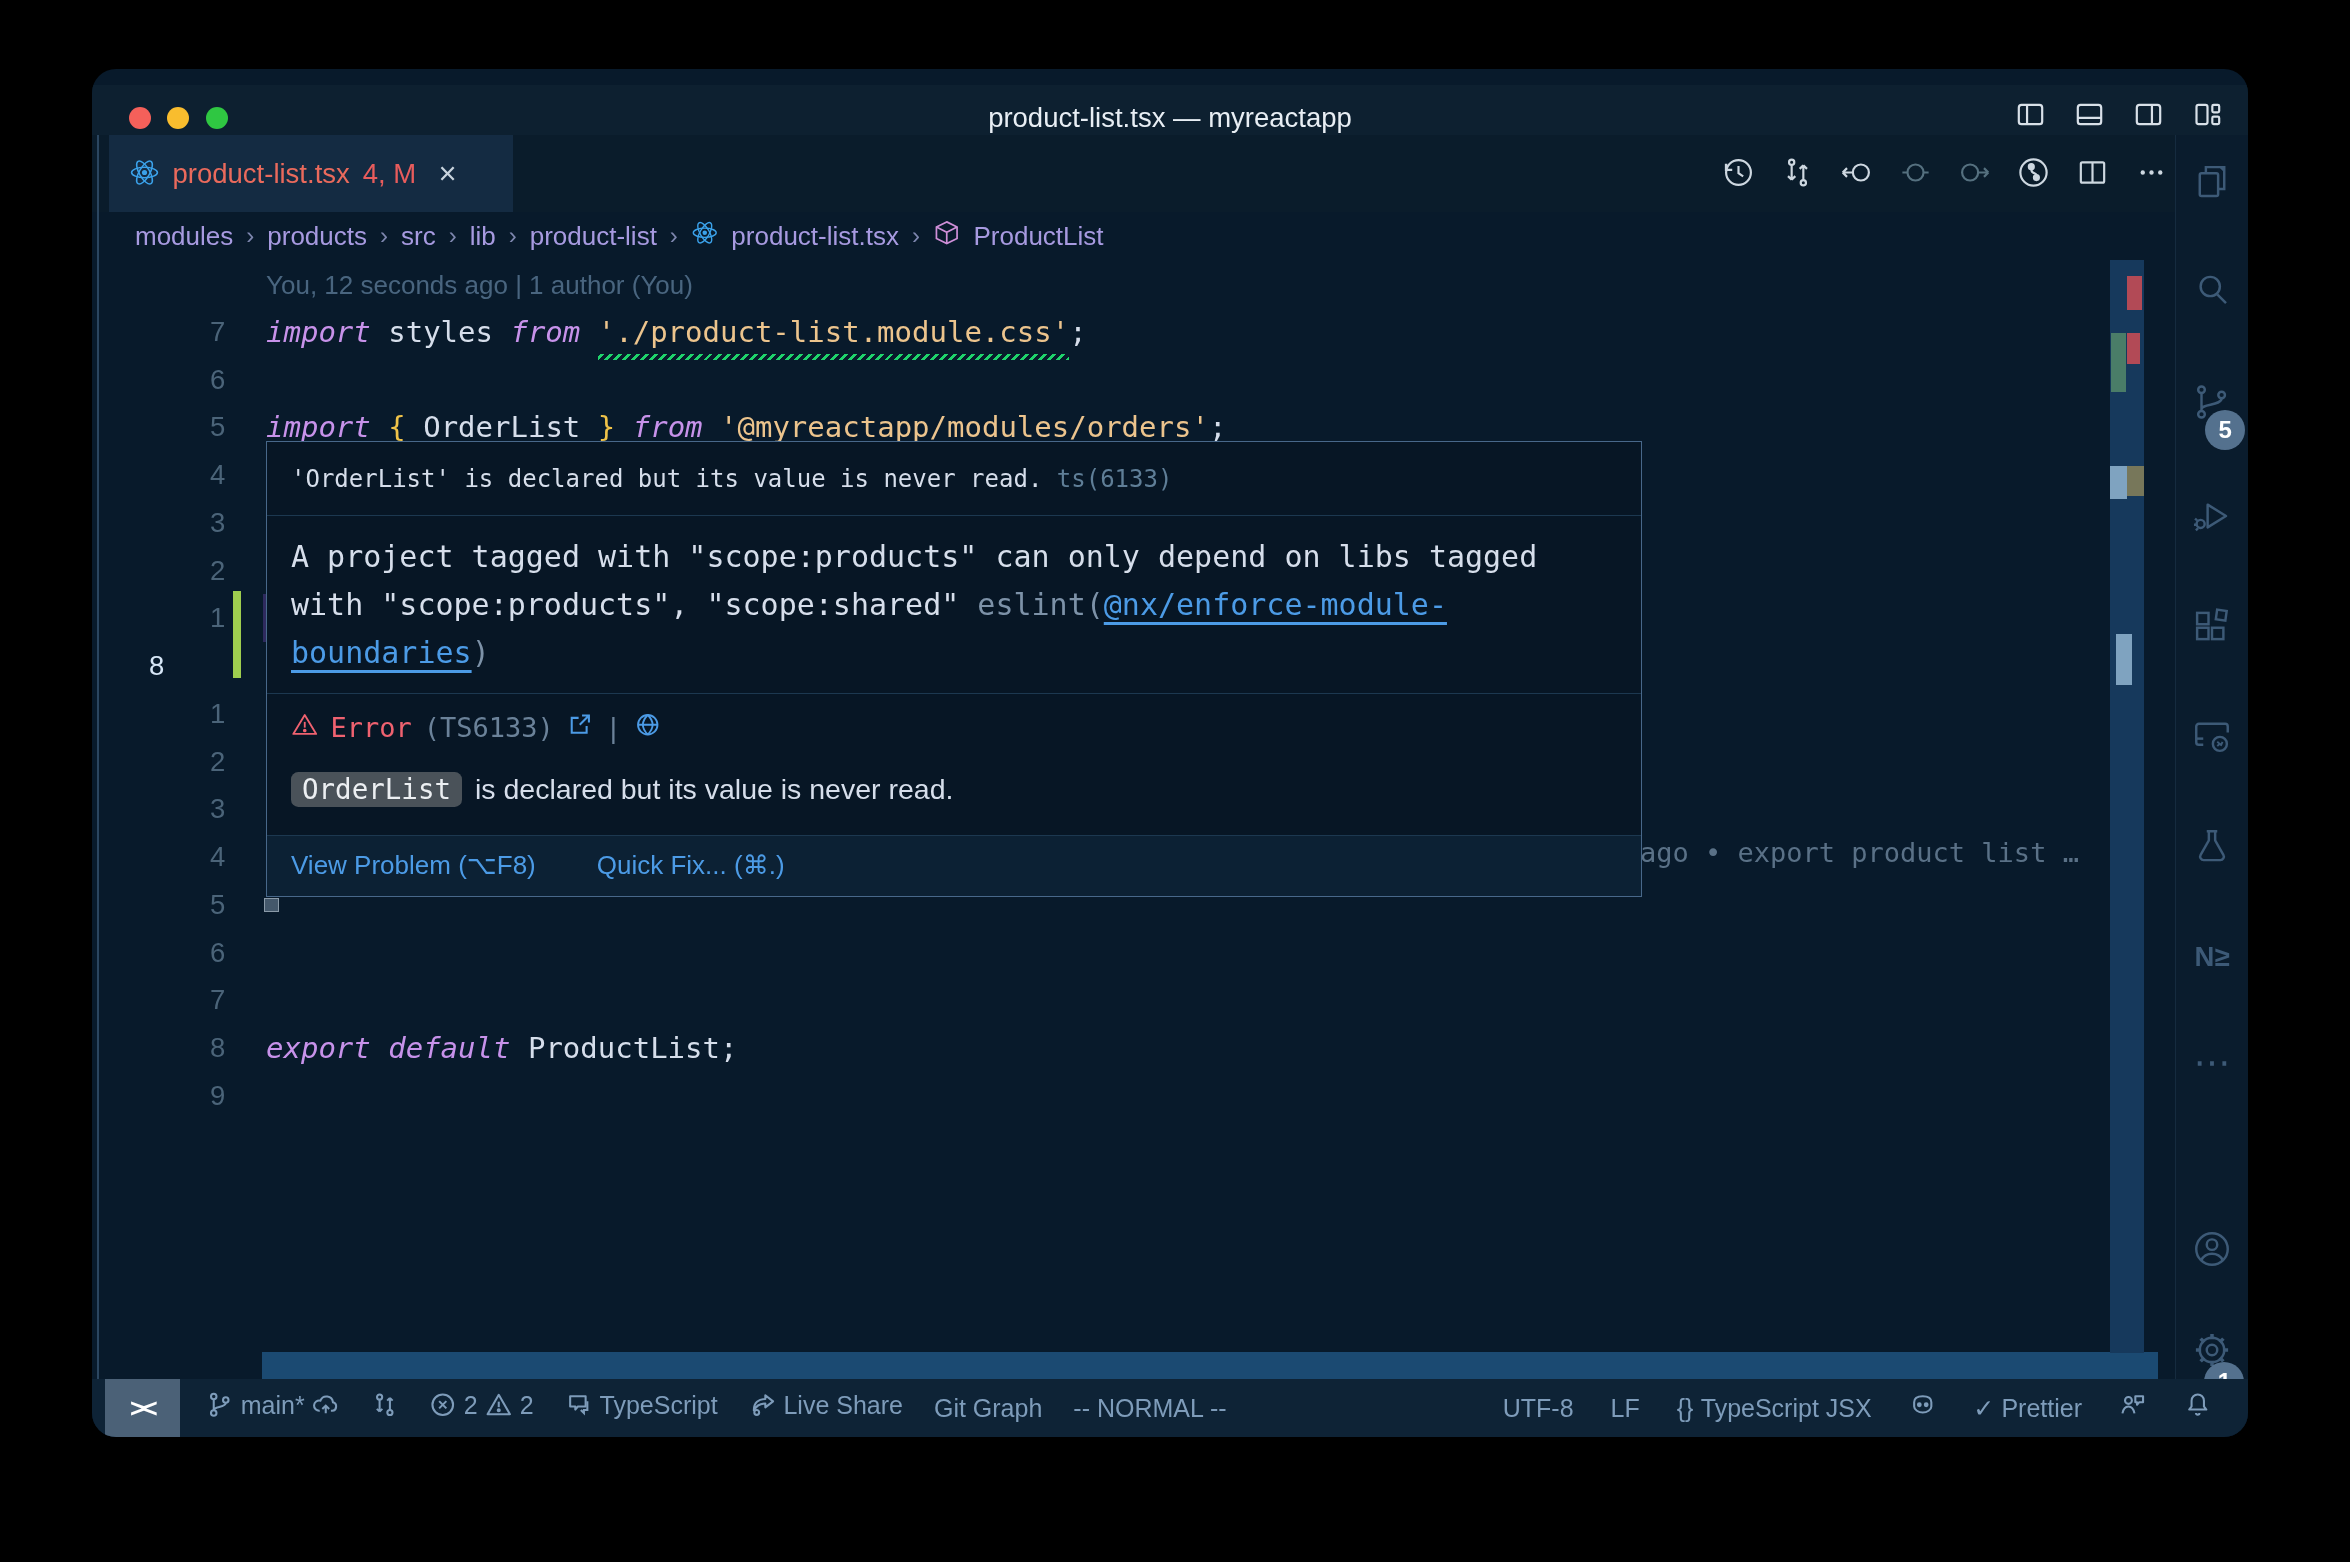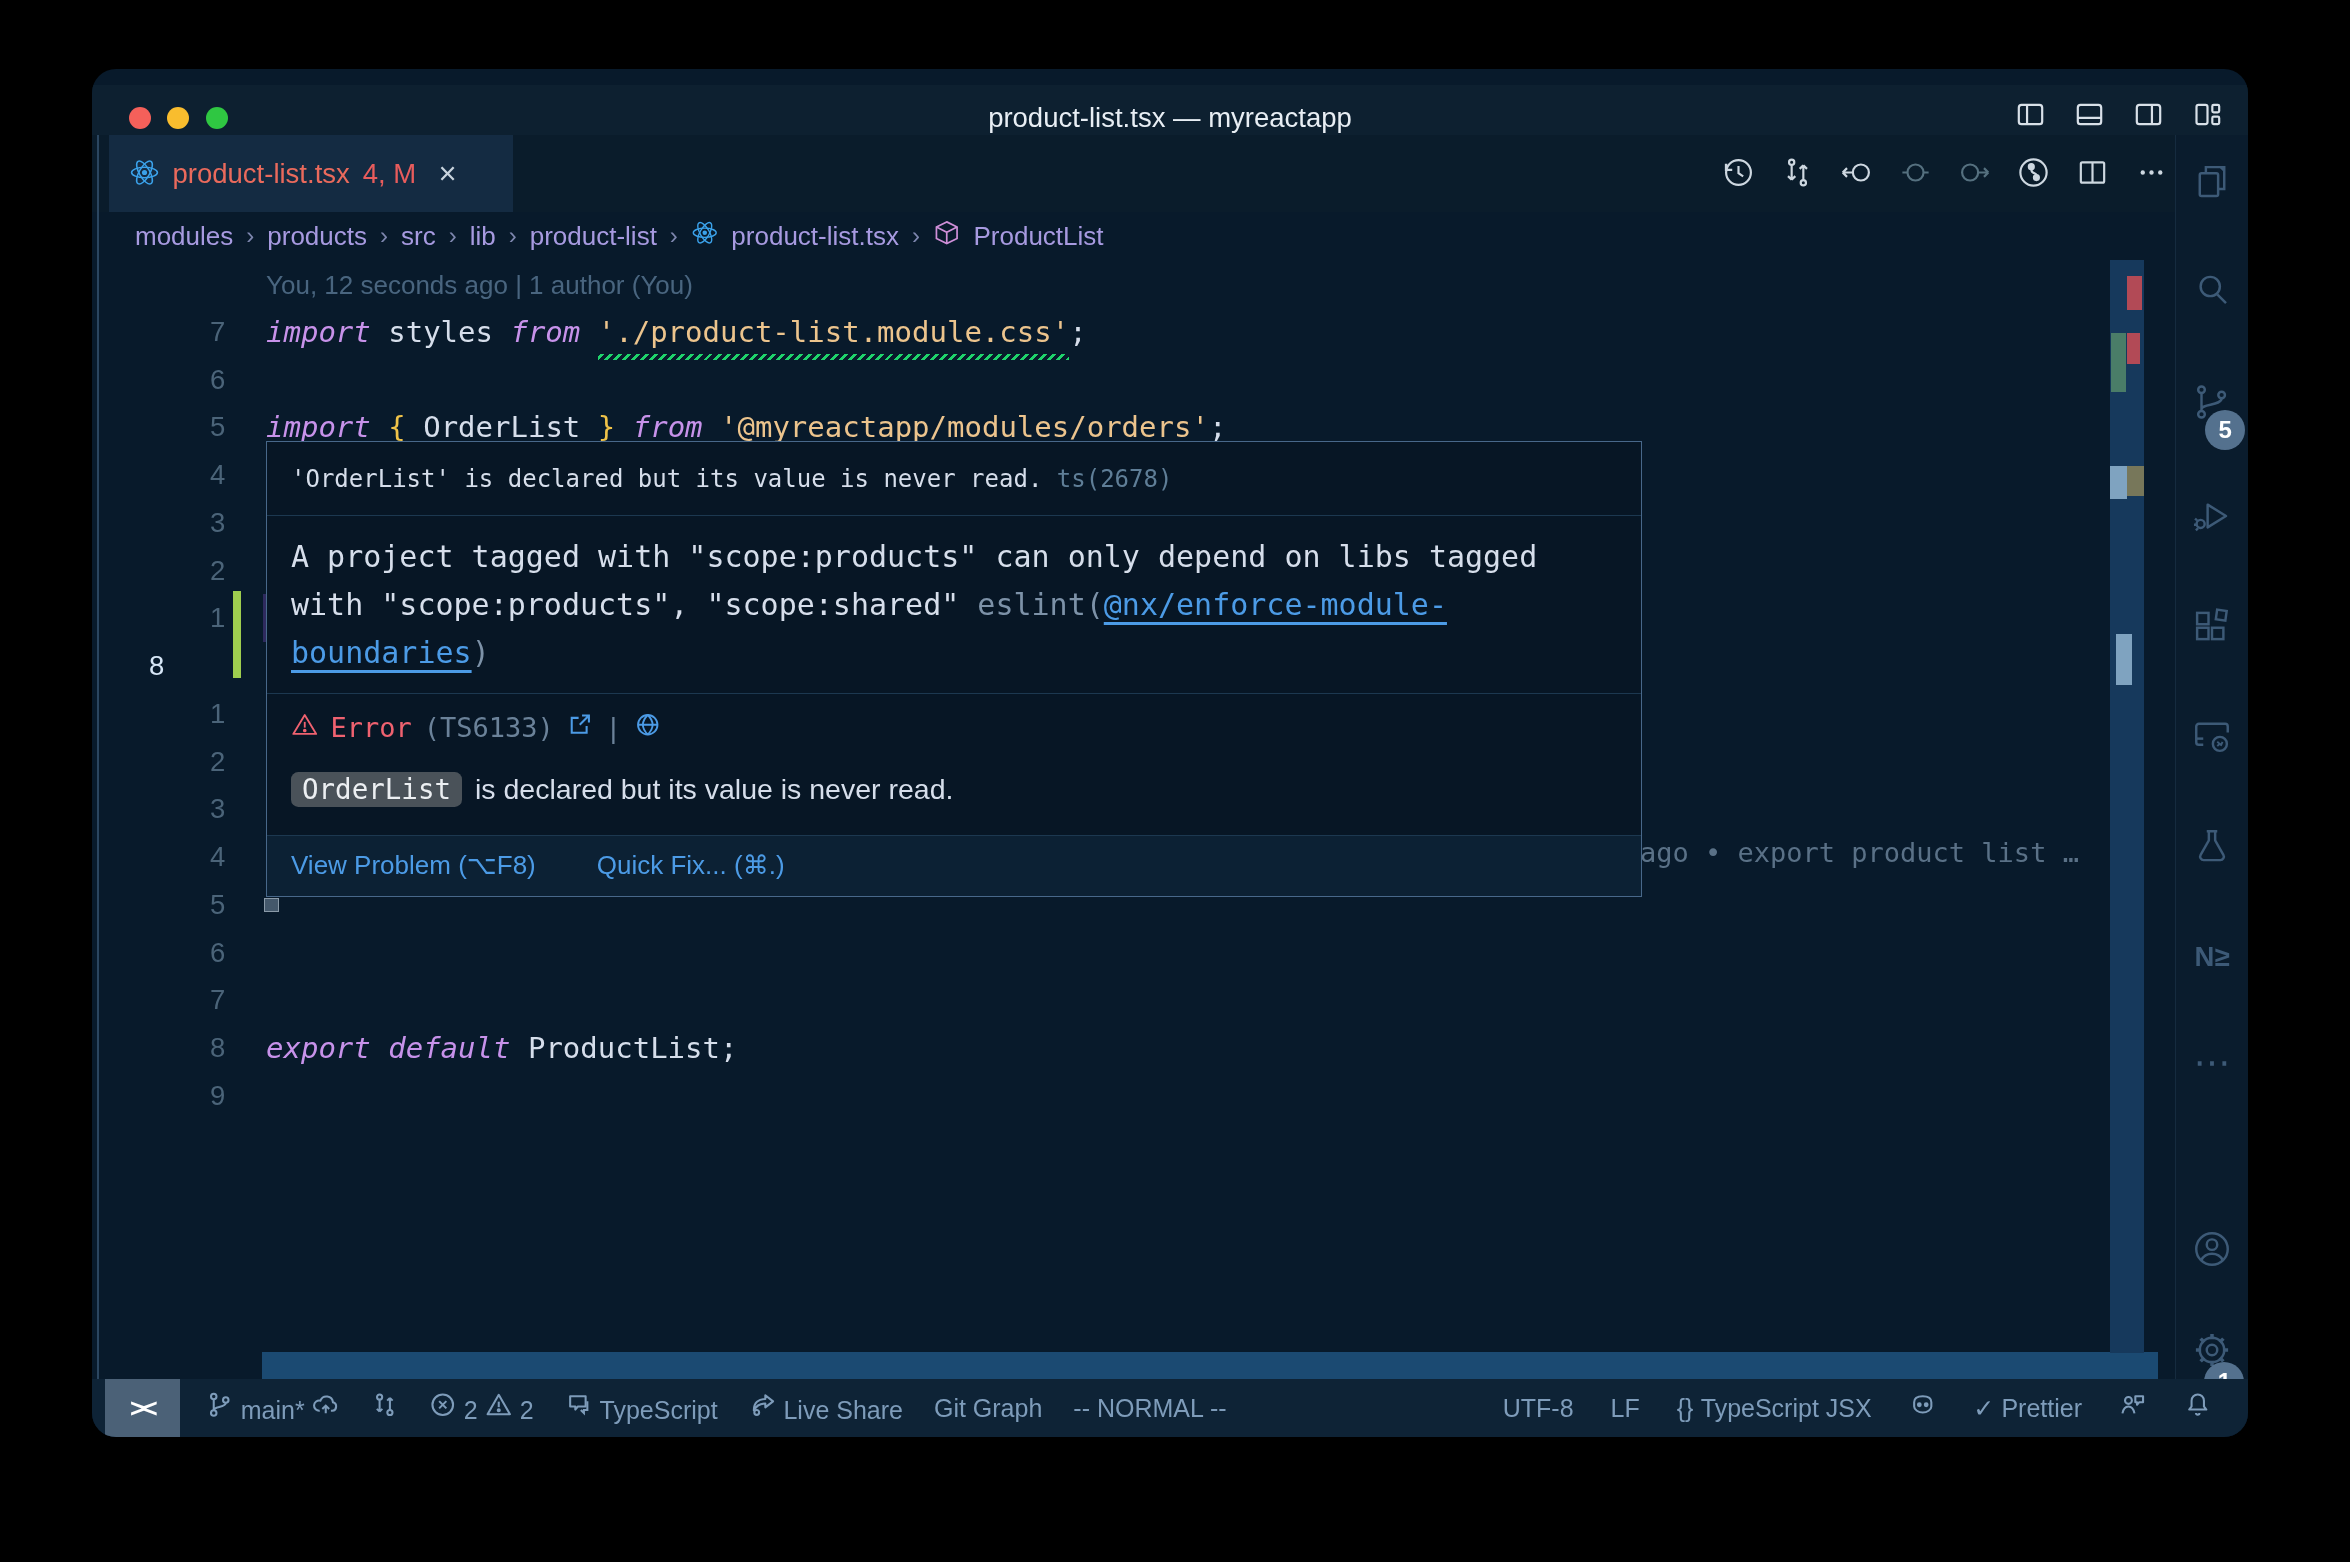--- a/index.html
+++ b/index.html
@@ -77,21 +77,21 @@
   #tt-footer{background:#0c2134;padding:14.7px 24px;display:flex;gap:61px;font-size:26px;}
   #tt-footer a{color:#4c9be6;text-decoration:none;}
   #tt-resize{position:absolute;left:-2.8px;bottom:-16.5px;width:14.7px;height:14.7px;background:#44586b;
     border:1.8px solid #8a9aa8;box-sizing:border-box;}
   
   #statusbar{position:absolute;left:0;right:0;bottom:0;height:58px;background:#0e2336;
     display:flex;align-items:center;color:#7e9cba;font-size:25px;z-index:6;}
   #remote{width:75px;height:58px;background:#4b6177;color:#fff;display:flex;align-items:center;
     justify-content:center;font-size:26px;letter-spacing:-2.8px;margin-left:13px;margin-right:26px;
     font-weight:600;}
-  .sb-item{display:flex;align-items:flex-end;gap:7.3px;margin-right:31px;white-space:nowrap;}
+  .sb-item{display:flex;align-items:flex-start;gap:7.3px;margin-right:31px;white-space:nowrap;}
   .sb-item svg{width:27.5px;height:27.5px;}
   #sb-right{margin-left:auto;display:flex;align-items:center;}
   #sb-right .sb-item{margin-right:0;margin-left:37px;}
   #sb-right{padding-right:37px;}
   
   #activitybar{position:absolute;right:0;top:66px;width:72px;bottom:58px;background:#0a1c2d;
     border-left:1.8px solid #152b3f;}
   .ab-icon{position:absolute;left:50%;transform:translateX(-50%);width:42px;height:42px;}
   .ab-icon svg{width:42px;height:42px;}
   .ab-badge{position:absolute;width:40px;height:40px;border-radius:50%;background:#54718e;
@@ -298,21 +298,21 @@
     <div class="ov" style="left:5.5px;top:374px;width:16.5px;height:51px;background:#7fa3c0"></div>
   </div>
 
   <div id="hscroll">
     <div class="thumb"></div>
   </div>
 
   <div id="tooltip" class="mono">
     <div class="sec" id="tt-s1">
       <span>'OrderList' is declared but its value is never read.</span>
-      <span class="dim"> <span>ts(2678)</span></span>
+      <span class="dim"> <span>ts(6133)</span></span>
     </div>
     <div class="sec" id="tt-s2">
       <span>A project tagged with "scope:products" can only depend on libs tagged with "scope:products", "scope:shared" </span><span class="src">eslint(</span><a href="#">@nx/enforce-module-boundaries</a><span class="src">)</span>
     </div>
     <div class="sec">
       <div id="tt-err-row">
         <span><svg viewBox="0 0 24 24" fill="none" stroke="#ef6270" stroke-width="1.6">
               <path d="M12 3.5 22 20H2L12 3.5Z" stroke-linejoin="round"></path>
               <path d="M12 9.5v5"></path>
               <circle cx="12" cy="17" r="0.8" fill="#ef6270"></circle>

